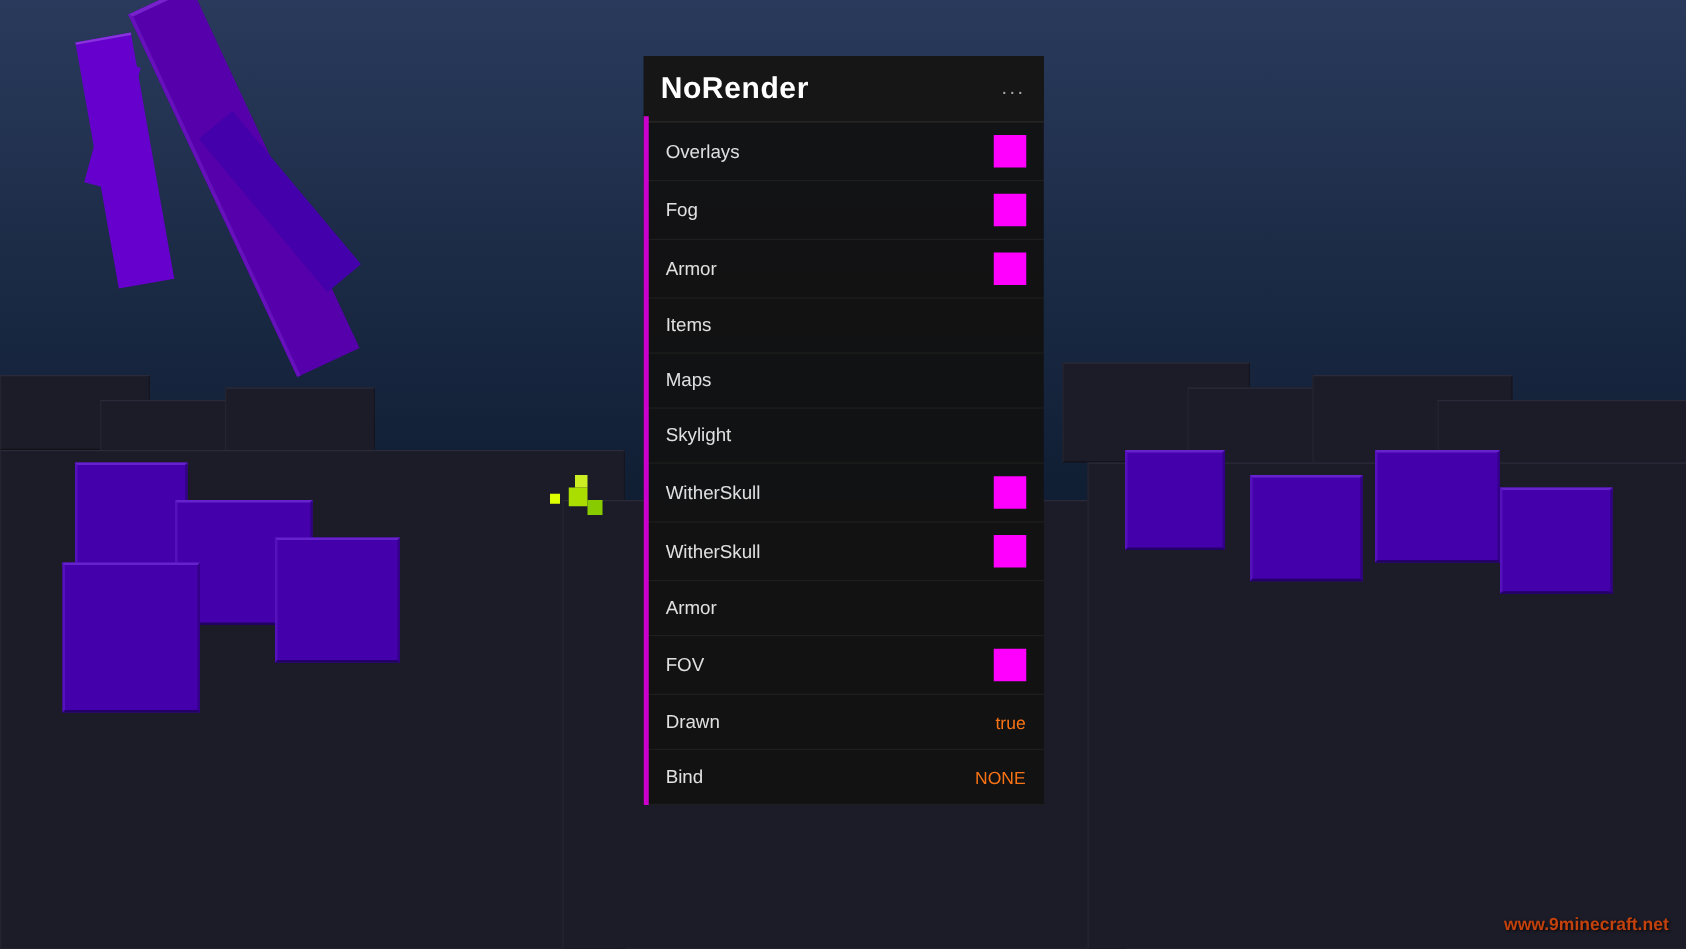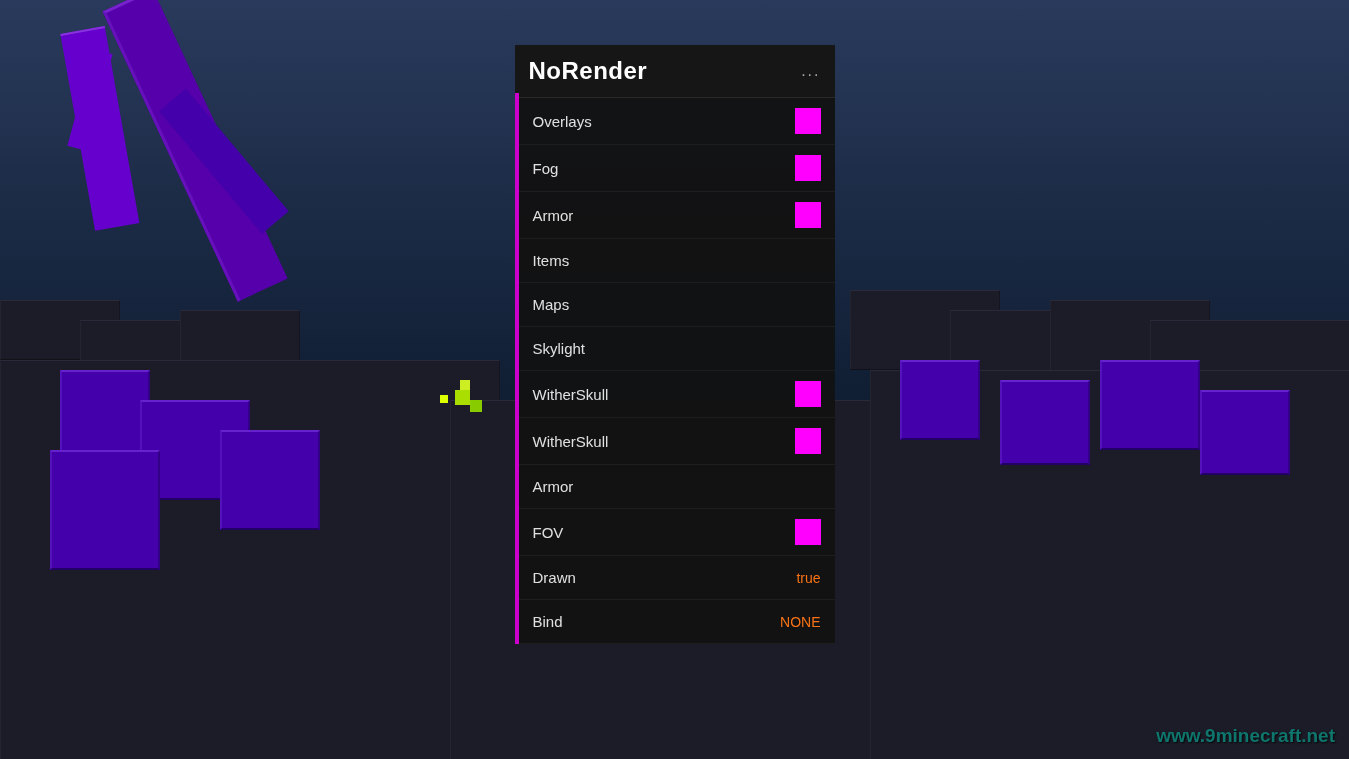--- a/index.html
+++ b/index.html
@@ -103,22 +103,22 @@
     .row-value {
       color: #f97316;
       font-size: 14px;
     }
 
     
     .watermark {
       position: absolute;
       bottom: 12px;
       right: 14px;
-      color: #0f766e;
-      font-size: 19px;
+      color: #c2410c;
+      font-size: 14px;
       font-weight: 700;
       z-index: 20;
       text-shadow: 1px 1px 2px rgba(0,0,0,0.8);
     }
 
     
     .terrain-block {
       position: absolute;
       background: #4400aa;
       border-top: 2px solid #6622cc;

